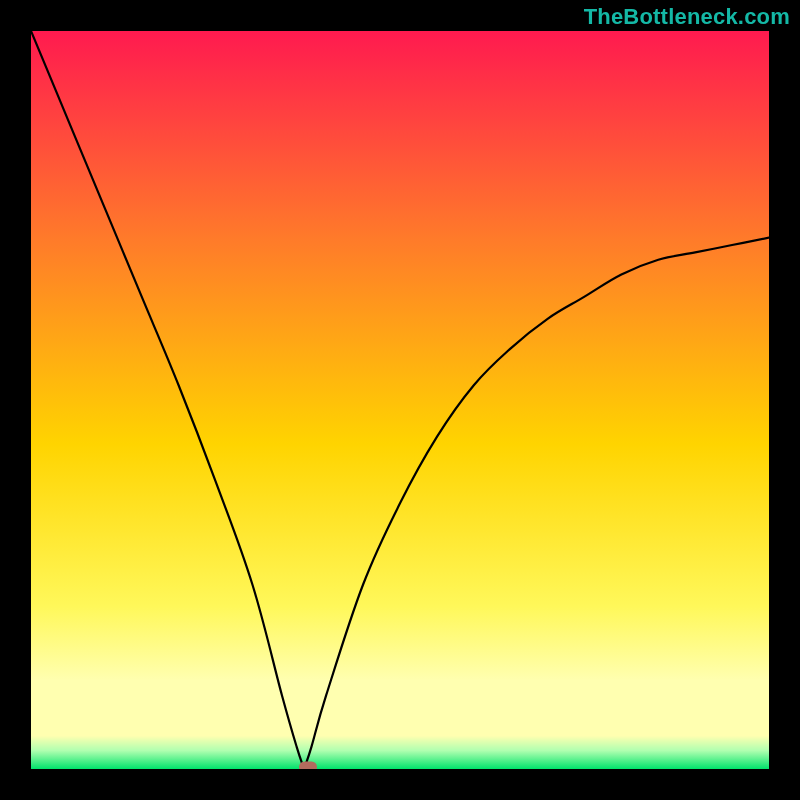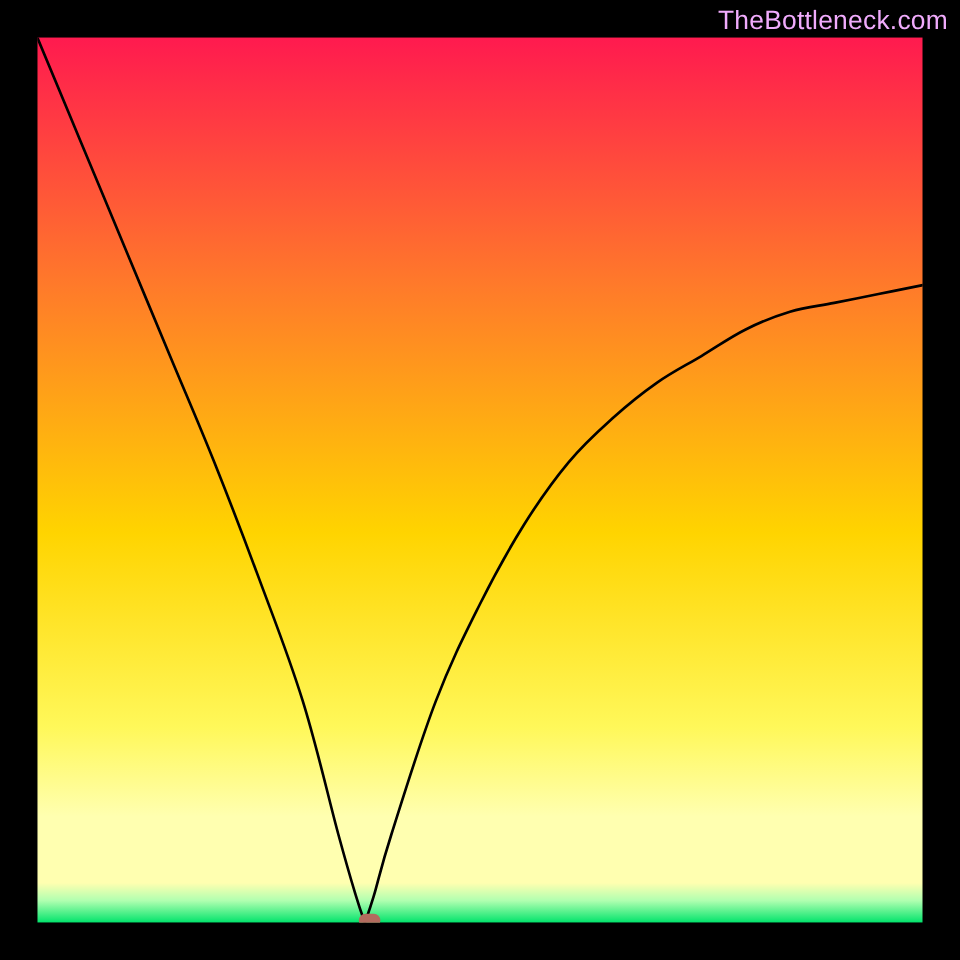--- a/index.html
+++ b/index.html
@@ -45,23 +45,23 @@
     position: absolute;
     width: 18px;
     height: 11px;
     border-radius: 6px;
     transform: translate(-50%, -50%);
   }
   .watermark {
     position: absolute;
     top: 4px;
     right: 10px;
-    color: #f0abfc;
+    color: #14b8a6;
     font-size: 22px;
-    font-weight: 400;
+    font-weight: 700;
     letter-spacing: 0.2px;
     user-select: none;
   }
 </style>
 </head>
 <body>
 
 <div class="frame">
 
   <div class="watermark">TheBottleneck.com</div>

